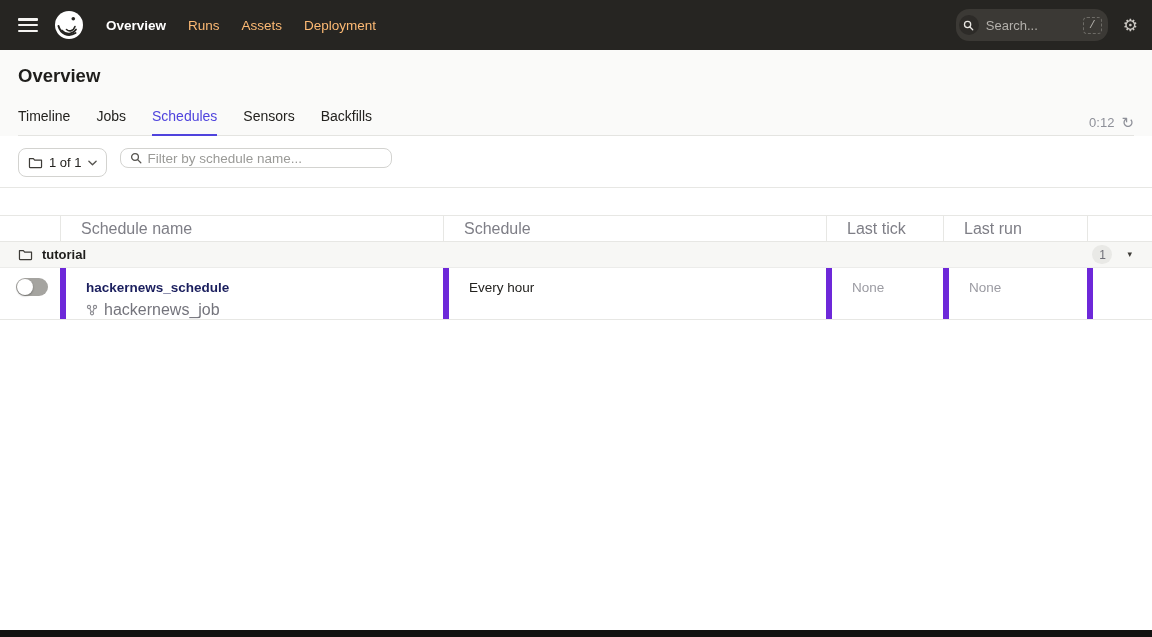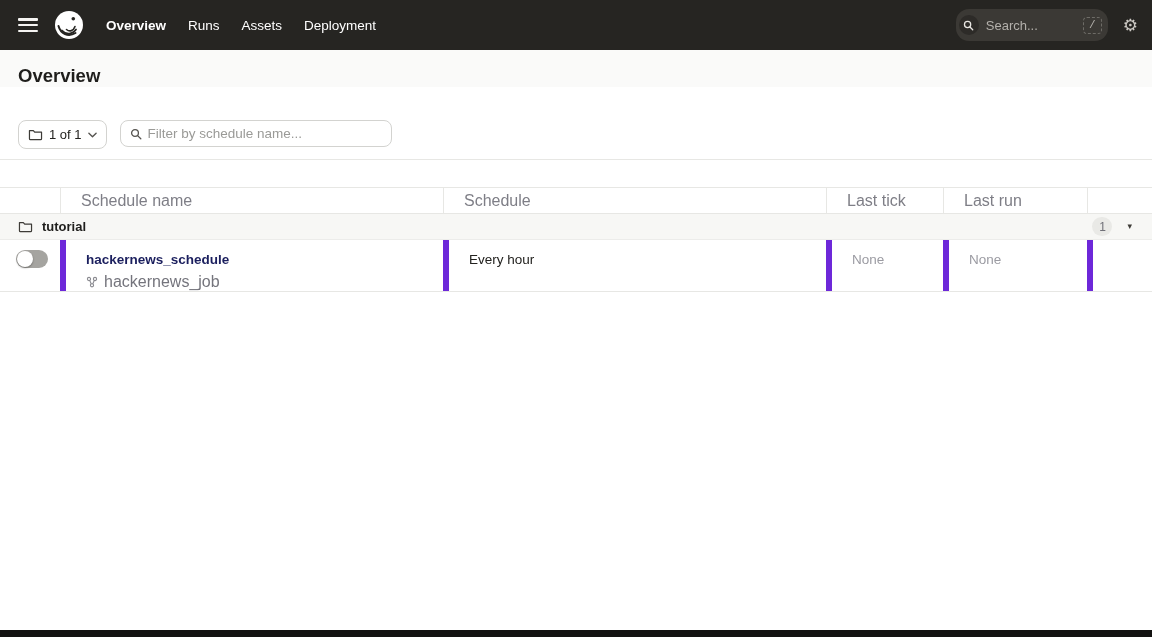--- a/index.html
+++ b/index.html
@@ -15,21 +15,21 @@
   
   .topnav {
     height:50px; background:#262522;
     display:flex; align-items:center;
     padding:0 14px;
   }
   .hamburger { width:20px; height:14px; display:flex; flex-direction:column; justify-content:space-between; cursor:pointer; margin:0 16px 0 4px;}
   .hamburger span { display:block; height:2.5px; background:#f5f4f2; border-radius:1px; }
   .logo { width:30px; height:30px; margin-right:22px; }
   .navlinks { display:flex; align-items:center; gap:22px; }
-  .navlink { font-size:13.5px; color:#ffffff; text-decoration:none; cursor:pointer; }
+  .navlink { font-size:13.5px; color:#fdba74; text-decoration:none; cursor:pointer; }
   .navlink.active { color:#ffffff; font-weight:700; }
   .topnav-spacer { flex:1; }
   .searchpill {
     width:152px; height:32px; background:#3b3935; border-radius:13px;
     display:flex; align-items:center; padding:0 6px 0 3px; cursor:text;
   }
   .search-iconwrap { width:20px; height:20px; border-radius:50%; background:#2d2b28; display:flex; align-items:center; justify-content:center; }
   .searchpill .ph { flex:1; margin-left:7px; font-size:13px; color:#b3b0ab; }
   .slashkey {
     width:19px; height:17px; border:1px dashed #6e6c67; border-radius:4px;
@@ -48,21 +48,21 @@
   .refresh-wrap { margin-left:auto; display:flex; align-items:center; gap:7px; padding-bottom:5px; color:#8e9099; font-size:13px; }
   .refresh-icon { font-size:15px; line-height:1; color:#8e9099; cursor:pointer; }
 
   
   .filter-row { background:#fff; padding:12px 18px 10px; border-bottom:1px solid #e7e7e4; display:flex; gap:13px; }
   .repo-btn {
     height:29px; background:#fff; border:1px solid #d3d3d0; border-radius:8px;
     display:flex; align-items:center; gap:6px; padding:0 9px; font-size:13px; color:#23221f; cursor:pointer;
   }
   .filter-field {
-    width:272px; height:27px; border:1px solid #d3d3d0; border-radius:8px;
+    width:272px; height:20px; border:1px solid #d3d3d0; border-radius:8px;
     display:flex; align-items:center; gap:6px; padding:0 9px; background:#fff;
   }
   .filter-field input { border:none; outline:none; flex:1; font-size:13.5px; font-family:"Liberation Sans", sans-serif; color:#23221f; background:transparent; }
   .filter-field input::placeholder { color:#9a9a97; }
 
   .gap-strip { height:27px; background:#fff; }
 
   
   .thead {
     display:grid; grid-template-columns:60px 383px 383px 117px 144px 1fr;
@@ -134,20 +134,31 @@
         </svg>
     </span>
     <span class="ph">Search...</span>
     <span class="slashkey">/</span>
   </div>
   <div class="gear">⚙</div>
 </div>
 
 <div class="page-head">
   <div class="page-title">Overview</div>
+  <div class="tabs">
+    <div class="tab">Timeline</div>
+    <div class="tab">Jobs</div>
+    <div class="tab active">Schedules</div>
+    <div class="tab">Sensors</div>
+    <div class="tab">Backfills</div>
+    <div class="refresh-wrap">
+      <span>0:12</span>
+      <span class="refresh-icon">↻</span>
+    </div>
+  </div>
 </div>
 
 <div class="filter-row">
   <div class="repo-btn">
     <span>
       <svg viewBox="0 0 16 14" width="15" height="13">
           <path d="M1.5 2.8 h4.2 l1.4 1.7 h7.4 v7 a1 1 0 0 1 -1 1 h-11 a1 1 0 0 1 -1 -1 z" fill="none" stroke="#3d3b37" stroke-width="1.3" stroke-linejoin="round"></path>
         </svg>
     </span>
     <span>1 of 1</span>

